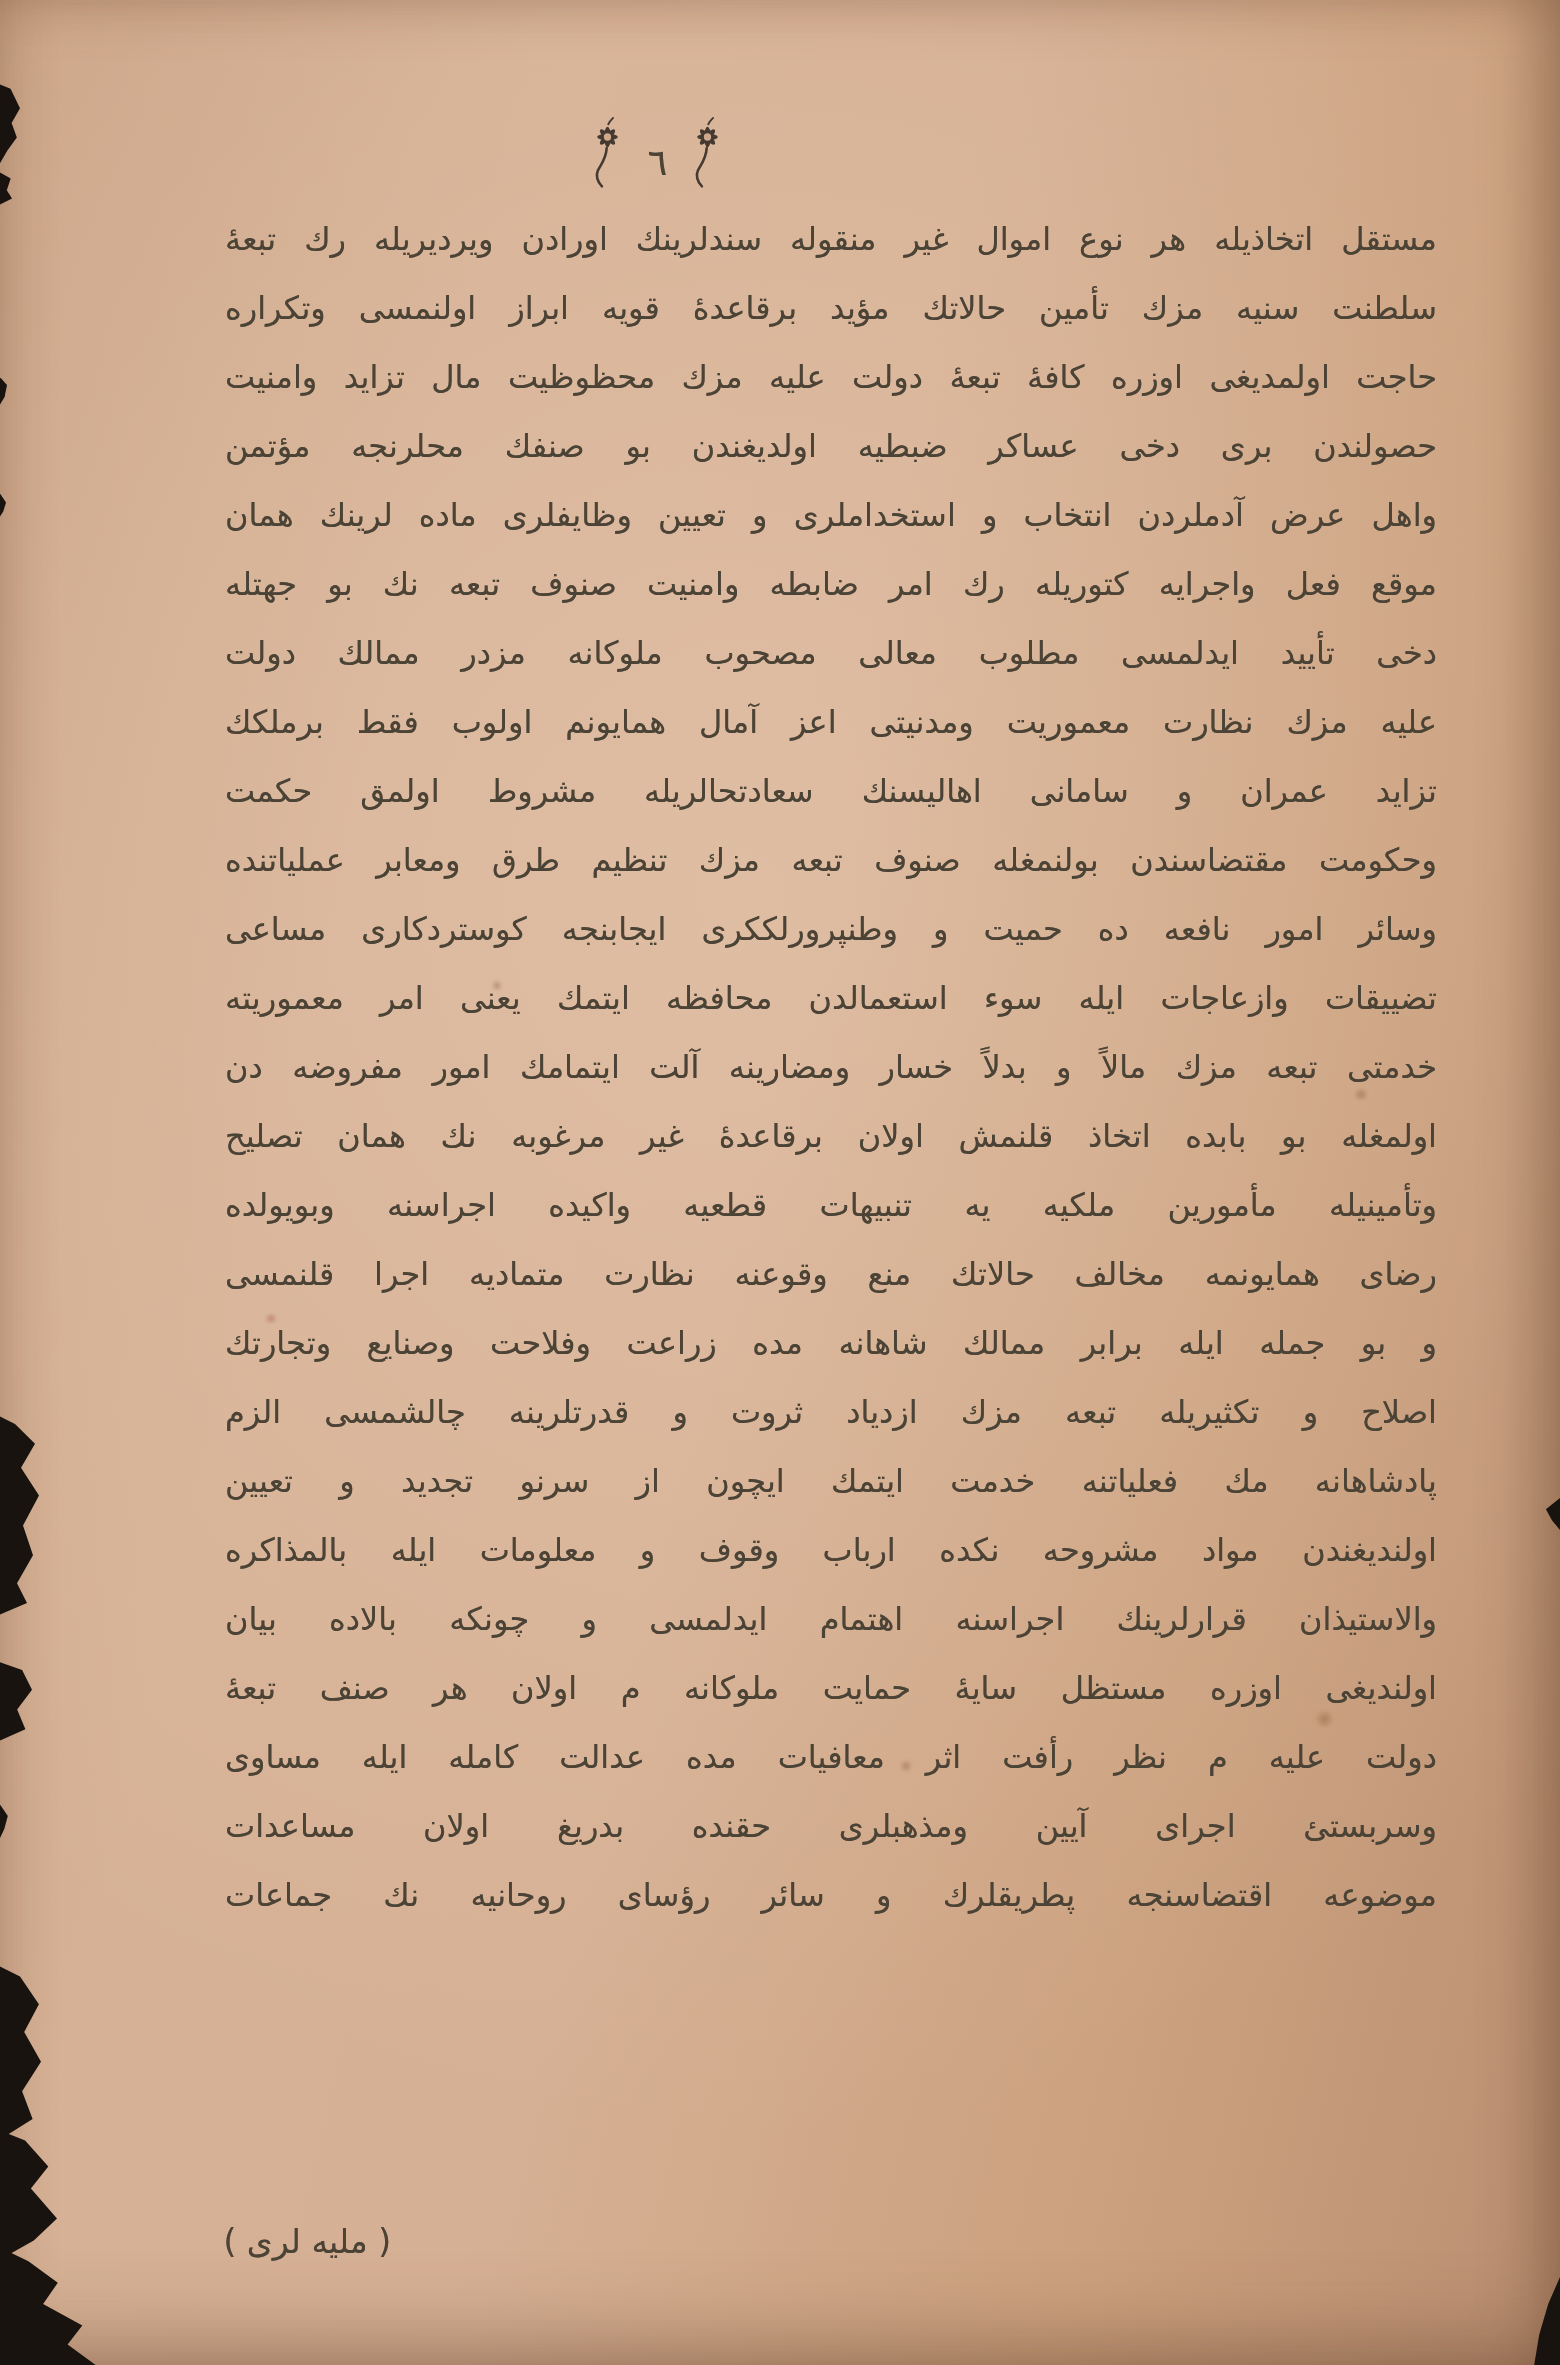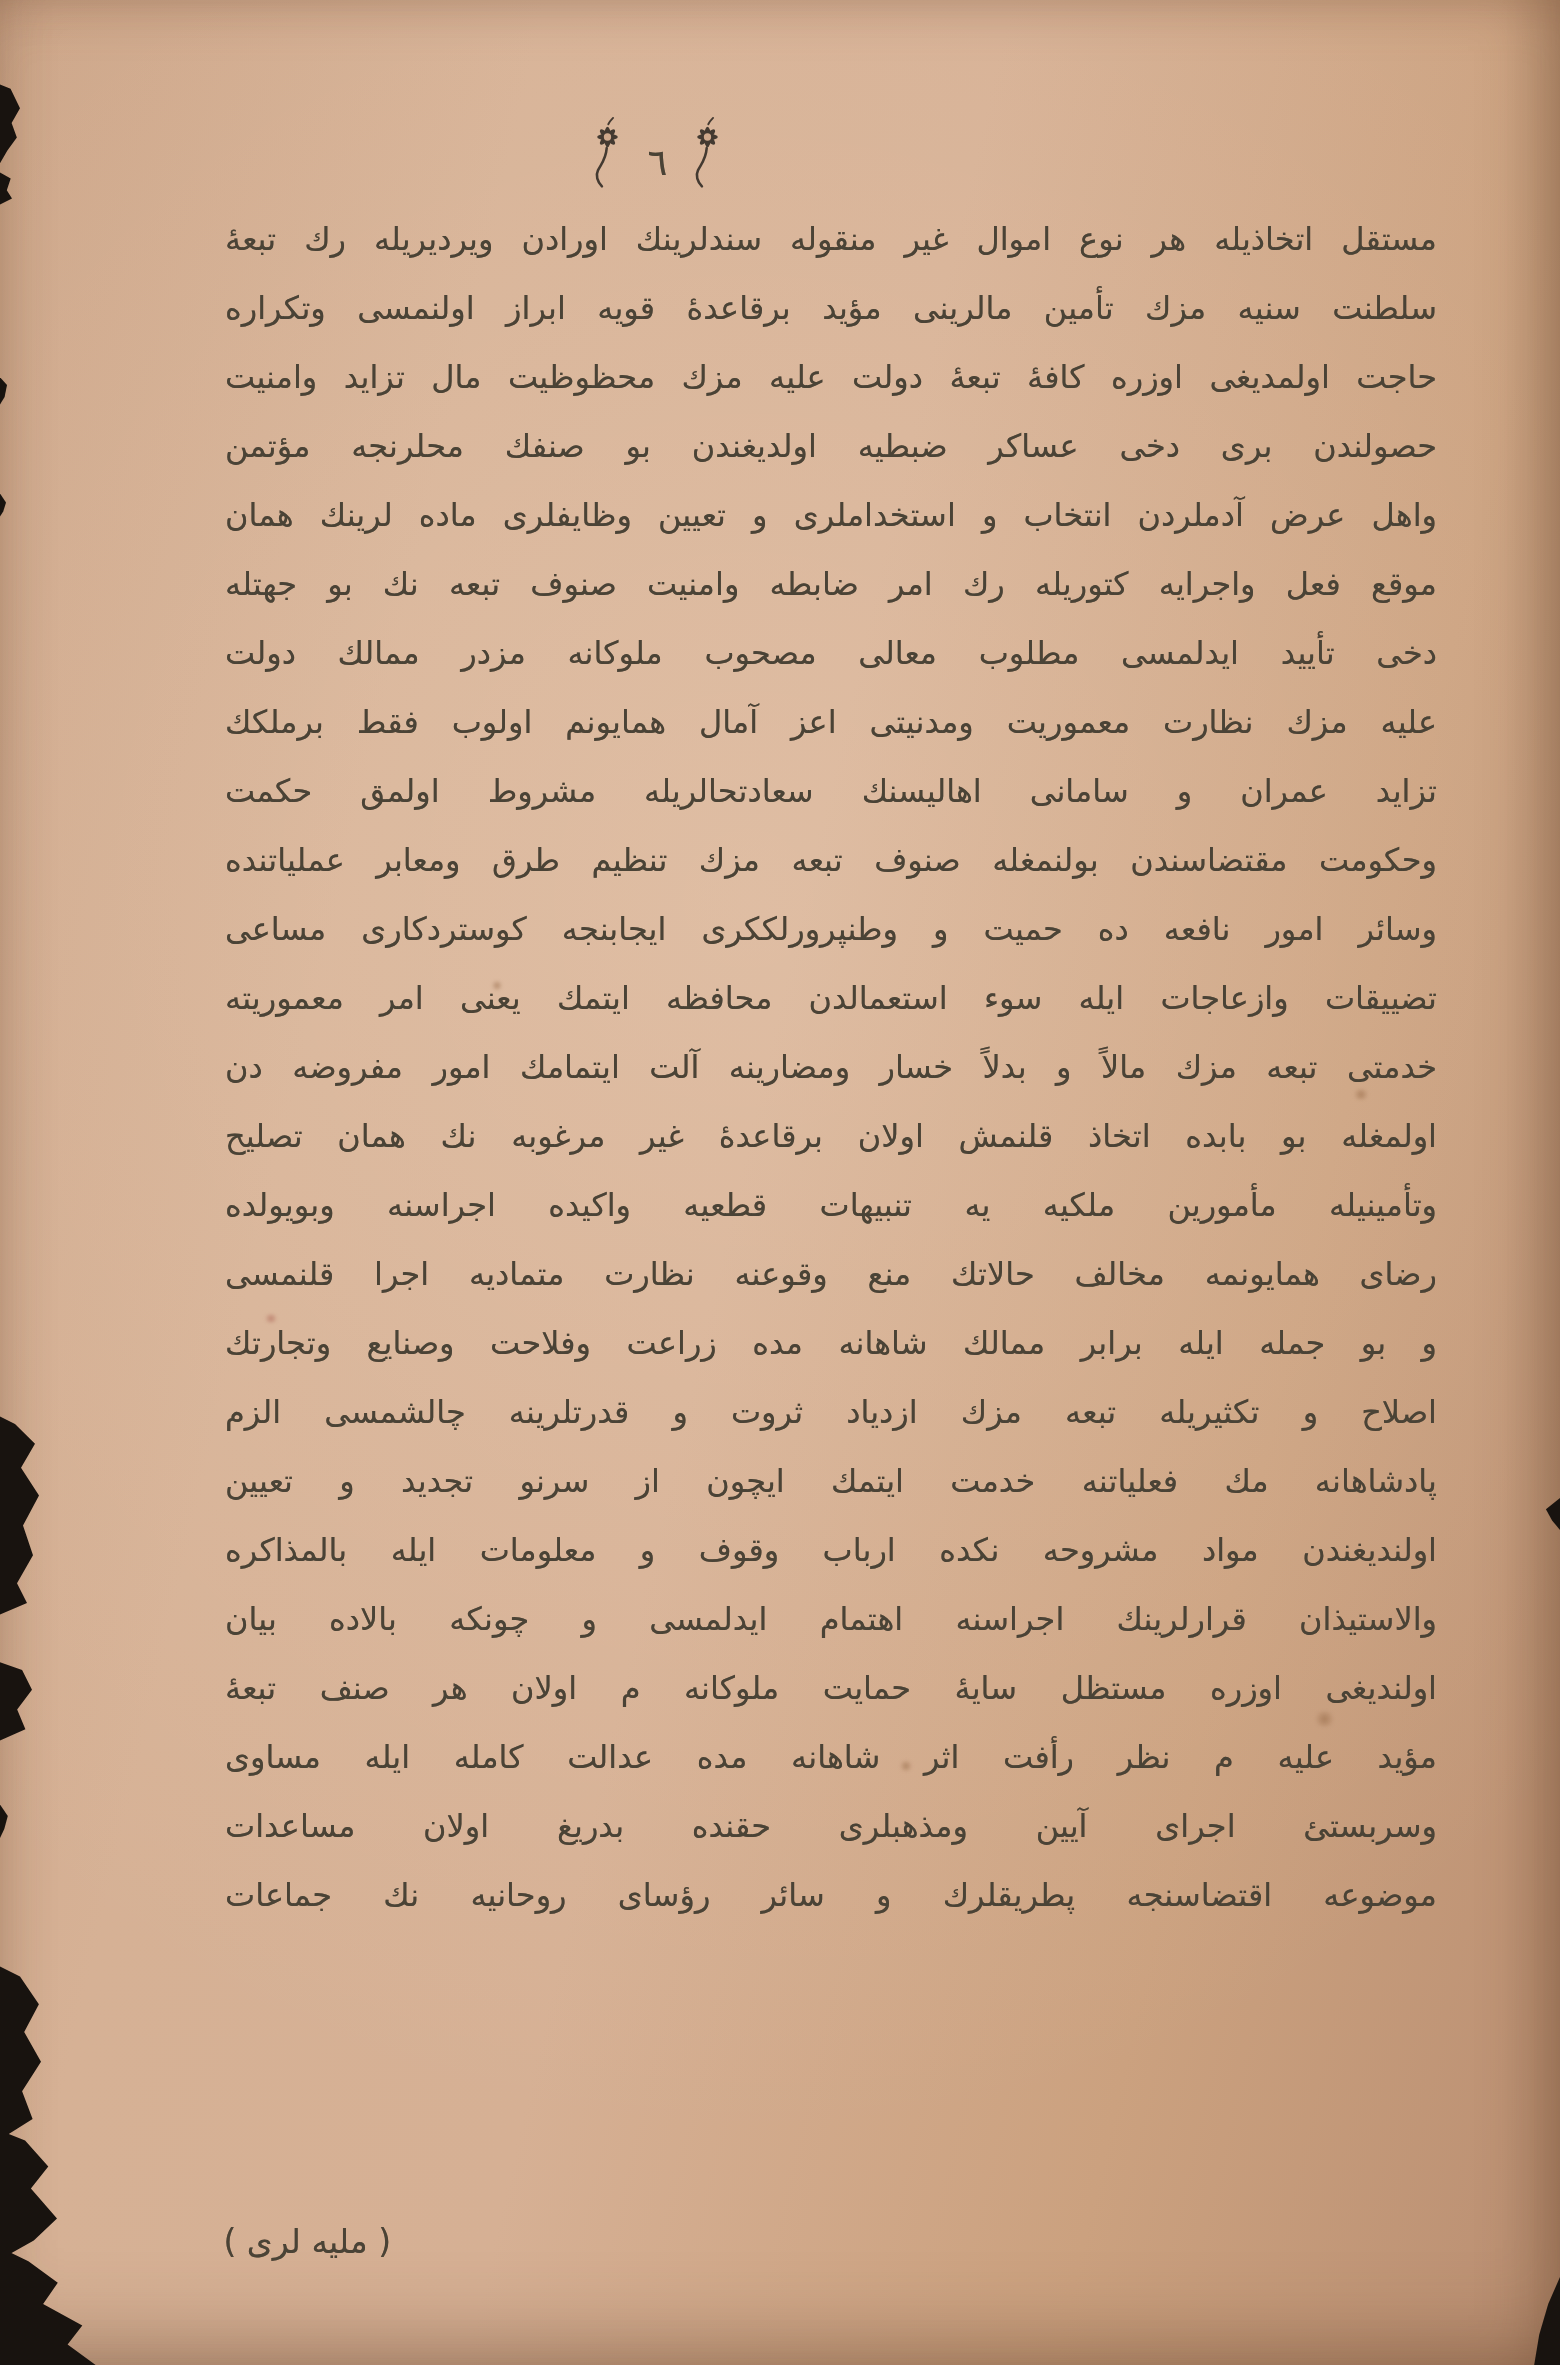--- a/index.html
+++ b/index.html
@@ -128,42 +128,42 @@
         <ellipse cx="22" cy="26" rx="4.2" ry="13" transform="rotate(135 22 26)"></ellipse>
       </g>
       <circle cx="22" cy="26" r="4.6" fill="var(--paper)"></circle>
       <path d="M21 40 C 20 54 14 60 10 68 C 7 74 9 82 15 88" fill="none" stroke="var(--ornament)" stroke-width="3.2" stroke-linecap="round"></path>
       <path d="M23 10 C 25 6 27 4 29 2" fill="none" stroke="var(--ornament)" stroke-width="2.4" stroke-linecap="round"></path>
     </svg>
   </div>
 
   <div class="text-block">
       <div class="text-line">مستقل اتخاذيله هر نوع اموال غير منقوله سندلرينك اورادن ويرديريله رك تبعهٔ</div>
-      <div class="text-line">سلطنت سنيه مزك تأمين مالرينى مؤيد برقاعدهٔ قويه ابراز اولنمسى وتكراره</div>
+      <div class="text-line">سلطنت سنيه مزك تأمين حالاتك مؤيد برقاعدهٔ قويه ابراز اولنمسى وتكراره</div>
       <div class="text-line">حاجت اولمديغى اوزره كافهٔ تبعهٔ دولت عليه مزك محظوظيت مال تزايد وامنيت</div>
       <div class="text-line">حصولندن برى دخى عساكر ضبطيه اولديغندن بو صنفك محلرنجه مؤتمن</div>
       <div class="text-line">واهل عرض آدملردن انتخاب و استخداملرى و تعيين وظايفلرى ماده لرينك همان</div>
       <div class="text-line">موقع فعل واجرايه كتوريله رك امر ضابطه وامنيت صنوف تبعه نك بو جهتله</div>
       <div class="text-line">دخى تأييد ايدلمسى مطلوب معالى مصحوب ملوكانه مزدر   ممالك دولت</div>
       <div class="text-line">عليه مزك نظارت معموريت ومدنيتى اعز آمال همايونم اولوب فقط برملكك</div>
       <div class="text-line">تزايد عمران و سامانى اهاليسنك سعادتحالريله مشروط اولمق حكمت</div>
       <div class="text-line">وحكومت مقتضاسندن بولنمغله صنوف تبعه مزك تنظيم طرق ومعابر عملياتنده</div>
       <div class="text-line">وسائر امور نافعه ده حميت و وطنپرورلككرى ايجابنجه كوستردكارى مساعى</div>
       <div class="text-line">تضييقات وازعاجات ايله سوء استعمالدن محافظه ايتمك يعنى امر معموريته</div>
       <div class="text-line">خدمتى تبعه مزك مالاً و بدلاً خسار ومضارينه آلت ايتمامك امور مفروضه دن</div>
       <div class="text-line">اولمغله بو بابده اتخاذ قلنمش اولان برقاعدهٔ غير مرغوبه نك همان تصليح</div>
       <div class="text-line">وتأمينيله مأمورين ملكيه يه تنبيهات قطعيه واكيده اجراسنه وبويولده</div>
       <div class="text-line">رضاى همايونمه مخالف حالاتك منع وقوعنه نظارت متماديه اجرا قلنمسى</div>
       <div class="text-line">و بو جمله ايله برابر ممالك شاهانه مده زراعت وفلاحت وصنايع وتجارتك</div>
       <div class="text-line">اصلاح و تكثيريله تبعه مزك ازدياد ثروت و قدرتلرينه چالشمسى الزم</div>
       <div class="text-line">پادشاهانه مك فعلياتنه خدمت ايتمك ايچون از سرنو تجديد و تعيين</div>
       <div class="text-line">اولنديغندن مواد مشروحه نكده ارباب وقوف و معلومات ايله بالمذاكره</div>
       <div class="text-line">والاستيذان قرارلرينك اجراسنه اهتمام ايدلمسى و چونكه بالاده بيان</div>
       <div class="text-line">اولنديغى اوزره مستظل سايهٔ حمايت ملوكانه م اولان هر صنف تبعهٔ</div>
-      <div class="text-line">مؤيد عليه م نظر رأفت اثر شاهانه مده عدالت كامله ايله مساوى</div>
+      <div class="text-line">دولت عليه م نظر رأفت اثر معافيات مده عدالت كامله ايله مساوى</div>
       <div class="text-line">وسربستئ اجراى آيين ومذهبلرى حقنده بدريغ اولان مساعدات</div>
       <div class="text-line">موضوعه اقتضاسنجه پطريقلرك و سائر رؤساى روحانيه نك جماعات</div>
     </div>
 
   <div class="catchword">( مليه لرى )</div>
 
 </div>
 
 
 </body></html>

